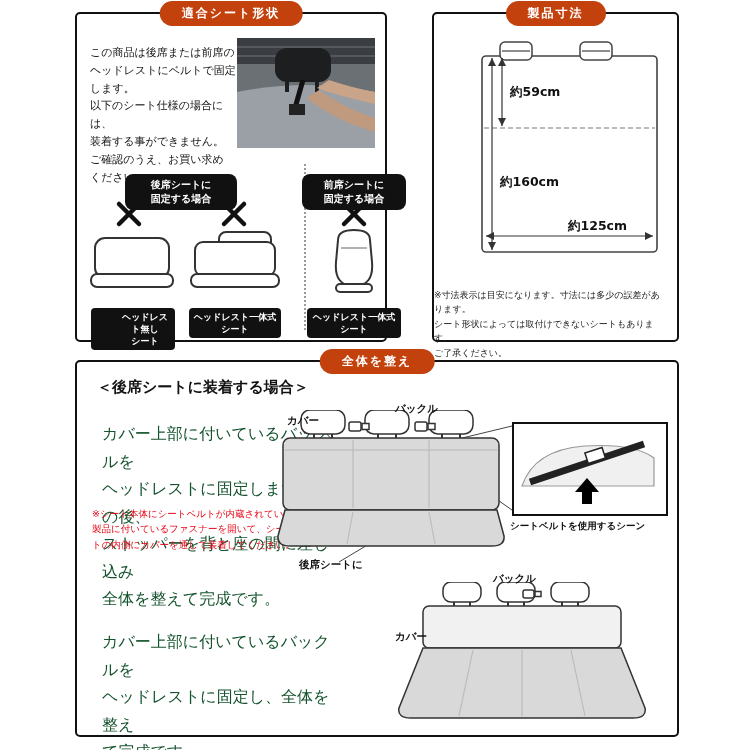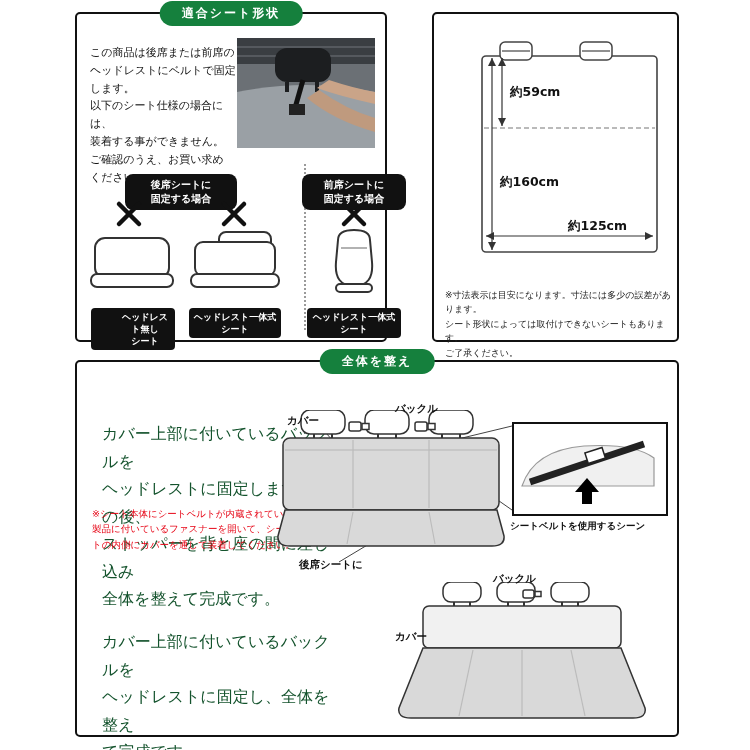--- a/index.html
+++ b/index.html
@@ -1,19 +1,19 @@
 <!DOCTYPE html>
 <html><head>
 <meta charset="utf-8">
 <style>
   html,body{margin:0;padding:0;background:#fff;}
   body{width:750px;height:750px;font-family:"DejaVu Sans","Liberation Sans",sans-serif;color:#111;}
   .page{position:relative;width:750px;height:750px;background:#fff;overflow:hidden;}
   .panel{position:absolute;border:2px solid #111;border-radius:5px;background:#fff;}
-  .panel-title{position:absolute;top:-13px;left:50%;transform:translateX(-50%);background:#15803d;color:#fff;
+  .panel-title{position:absolute;top:-13px;left:50%;transform:translateX(-50%);background:#c2410c;color:#fff;
     font-weight:bold;font-size:12px;letter-spacing:2px;padding:4px 22px;border-radius:13px;white-space:nowrap;}
   .pre{white-space:pre-line;margin-top:12px;}
   .intro-text{position:absolute;left:13px;top:18px;width:152px;font-size:11px;line-height:1.62;color:#111;}
   .sub-pill{position:absolute;background:#111;color:#fff;font-weight:bold;font-size:10px;text-align:center;
     padding:4px 4px;border-radius:8px;line-height:1.4;box-sizing:border-box;}
   .seat-label{position:absolute;background:#111;color:#fff;font-size:9px;font-weight:bold;text-align:center;
     padding:3px 4px;border-radius:4px;line-height:1.35;box-sizing:border-box;}
   .v-div{position:absolute;border-left:2px dotted #9a9a9a;}
   .x-mark{position:absolute;width:28px;height:28px;}
   .note-text{position:absolute;font-size:9px;line-height:1.6;color:#222;}
@@ -93,20 +93,21 @@
 
     <div class="seat-label pre" style="left:14px;top:282px;width:84px;padding-left:28px;">ヘッドレスト無し
 シート</div>
     <div class="seat-label pre" style="left:112px;top:282px;width:92px;">ヘッドレスト一体式
 シート</div>
     <div class="seat-label pre" style="left:230px;top:282px;width:94px;">ヘッドレスト一体式
 シート</div>
   </div>
 
   <div class="panel" style="left:432px;top:12px;width:243px;height:326px;">
+    <div class="panel-title">製品寸法</div>
 
     <svg style="position:absolute;left:8px;top:26px;" width="227" height="230" viewBox="0 0 227 230">
 
       <rect x="40" y="16" width="175" height="196" rx="4" fill="#fff" stroke="#444" stroke-width="1.6"></rect>
 
       <rect x="58" y="2" width="32" height="18" rx="5" fill="#fff" stroke="#444" stroke-width="1.5"></rect>
       <line x1="60" y1="11" x2="88" y2="11" stroke="#444" stroke-width="1.2"></line>
       <rect x="138" y="2" width="32" height="18" rx="5" fill="#fff" stroke="#444" stroke-width="1.5"></rect>
       <line x1="140" y1="11" x2="168" y2="11" stroke="#444" stroke-width="1.2"></line>
 
@@ -121,38 +122,39 @@
       <polygon points="50,18 46,26 54,26" fill="#333"></polygon>
       <polygon points="50,210 46,202 54,202" fill="#333"></polygon>
       <text x="58" y="146" font-size="12.5" font-weight="bold" fill="#111">約160cm</text>
 
       <line x1="44" y1="196" x2="211" y2="196" stroke="#333" stroke-width="1.2"></line>
       <polygon points="44,196 52,192 52,200" fill="#333"></polygon>
       <polygon points="211,196 203,192 203,200" fill="#333"></polygon>
       <text x="126" y="190" font-size="12.5" font-weight="bold" fill="#111">約125cm</text>
     </svg>
 
-    <div class="note-text pre" style="left:11px;top:262px;width:226px;">※寸法表示は目安になります。寸法には多少の誤差があります。
+    <div class="note-text pre" style="left:0;top:262px;width:226px;">※寸法表示は目安になります。寸法には多少の誤差があります。
 シート形状によっては取付けできないシートもあります。
 ご了承ください。</div>
   </div>
 
   <div class="panel" style="left:75px;top:360px;width:600px;height:373px;">
     <div class="panel-title">全体を整え</div>
 
     <svg style="position:absolute;left:0;top:0;pointer-events:none;" width="600" height="373" viewBox="0 0 600 373">
       <line x1="243" y1="64" x2="262" y2="86" stroke="#444" stroke-width="1"></line>
       <line x1="326" y1="54" x2="290" y2="70" stroke="#444" stroke-width="1"></line>
       <line x1="262" y1="200" x2="292" y2="182" stroke="#444" stroke-width="1"></line>
       <line x1="352" y1="84" x2="435" y2="64" stroke="#444" stroke-width="1"></line>
       <line x1="352" y1="90" x2="435" y2="148" stroke="#444" stroke-width="1"></line>
       <line x1="444" y1="222" x2="452" y2="232" stroke="#444" stroke-width="1"></line>
       <line x1="352" y1="280" x2="376" y2="298" stroke="#444" stroke-width="1"></line>
     </svg>
 
+    <div class="section-heading" style="left:20px;top:16px;">＜後席シートに装着する場合＞</div>
     <div class="body-text pre" style="left:25px;top:46px;width:230px;">カバー上部に付いているバックルを
 ヘッドレストに固定します。その後、
 ストッパーを背と座の間に差し込み
 全体を整えて完成です。</div>
     <div class="warning-text pre" style="left:15px;top:132px;width:260px;">※シート本体にシートベルトが内蔵されている車両は、
 製品に付いているファスナーを開いて、シートベル
 トの内側にカバーを通して装着してください。</div>
 
     <svg style="position:absolute;left:200px;top:48px;" width="228" height="140" viewBox="0 0 228 140">
       <rect x="24" y="0" width="44" height="24" rx="9" fill="#fff" stroke="#333" stroke-width="1.5"></rect>

